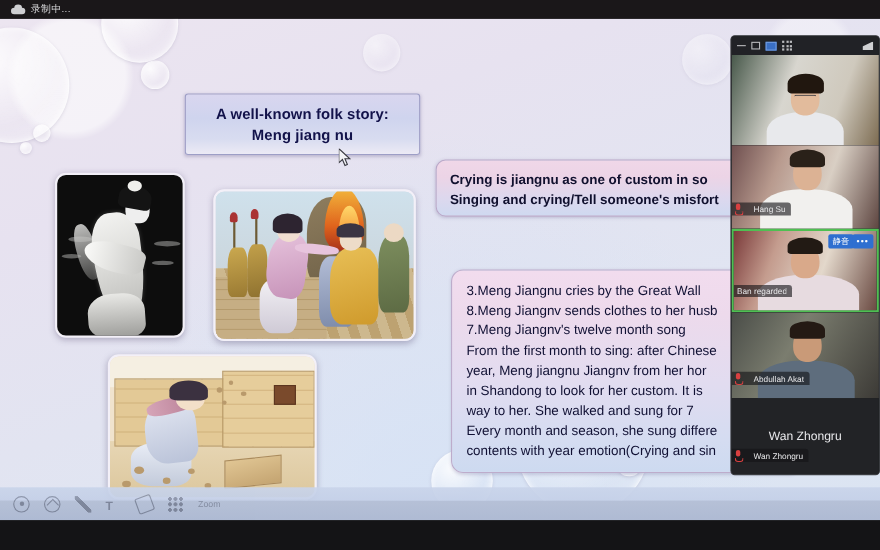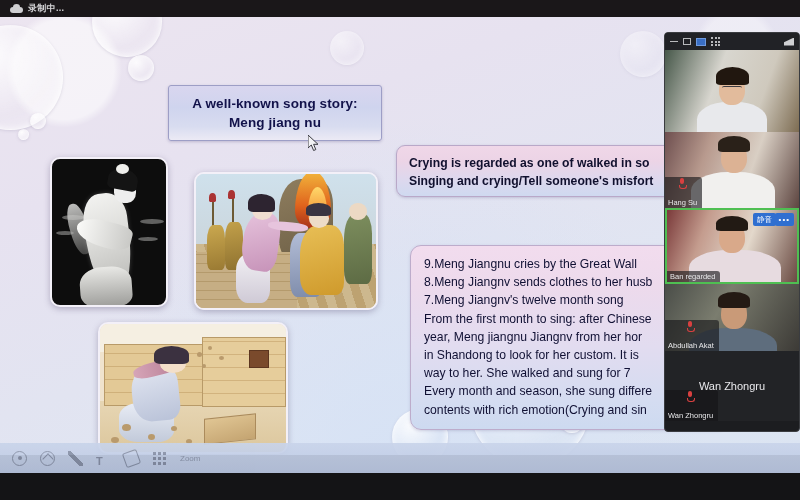--- a/index.html
+++ b/index.html
@@ -19,21 +19,21 @@
   }
   .rec-cloud { width: 13px; height: 9px; position: relative; }
   .rec-cloud::before {
     content: ""; position: absolute; left: 0; bottom: 0;
     width: 13px; height: 6px; background: #cfcfd2; border-radius: 4px;
   }
   .rec-cloud::after {
     content: ""; position: absolute; left: 3px; bottom: 3px;
     width: 7px; height: 6px; background: #cfcfd2; border-radius: 50%;
   }
-  .rec-text { color: #d6d6d8; font-size: 9px; letter-spacing: .3px; font-weight: bold; }
+  .rec-text { color: #d6d6d8; font-size: 9px; letter-spacing: .3px; }
 
   
   .slide {
     position: absolute; left: 0; top: 17px; width: 800px; height: 438px;
     background:
       radial-gradient(circle at 8% 12%, rgba(255,255,255,.55) 0 6%, rgba(255,255,255,0) 7%),
       radial-gradient(circle at 92% 7%, rgba(255,255,255,.35) 0 4%, rgba(255,255,255,0) 5%),
       radial-gradient(ellipse at 50% 105%, rgba(214,226,245,.95) 0%, rgba(214,226,245,0) 55%),
       linear-gradient(160deg, #ece5f0 0%, #e7e2f0 28%, #e2e4f1 55%, #dfe6f3 75%, #dbe4f2 100%);
     overflow: hidden;
@@ -209,28 +209,28 @@
       linear-gradient(#b8b9bc 0 0) 7px 7px/2px 2px no-repeat; }
   .vt-spacer { flex: 1; }
   .vt-min { width: 10px; height: 8px; background: #cfd0d3; clip-path: polygon(0 60%,100% 0,100% 100%,0 100%); }
 
   .tile { position: relative; width: 100%; overflow: hidden; }
   .tile-video { background: #2a2b2e; }
   .tile.speaking { border: 2px solid #4fbf52; }
   .t1 { height: 82px; }
   .t2 { height: 76px; }
   .t3 { height: 76px; }
-  .t4 { height: 67px; }
+  .t4 { height: 78px; }
   .t5 { height: 70px; }
 
   .tile-label {
-    position: absolute; left: 0; bottom: 0;
+    position: absolute; left: 0; bottom: 12px;
     display: flex; align-items: center; gap: 10px;
     padding: 1px 5px 1px 3px; background: rgba(20,20,22,.62);
-    border-top-right-radius: 3px; max-width: 100%; flex-direction: column;
+    border-top-right-radius: 3px; max-width: 100%;
   }
   .mic-off { width: 7px; height: 10px; position: relative; flex: none; }
   .mic-off::before { content:""; position:absolute; left:1px; top:0; width:4px; height:6px; background:#d84040; border-radius:2px; }
   .mic-off::after  { content:""; position:absolute; left:0; top:6.5px; width:6px; height:3px; border:1.2px solid #d84040; border-top:0; border-radius:0 0 3px 3px; }
   .lbl-txt { color: #e6e6e8; font-size: 7.5px; white-space: nowrap; overflow: hidden; text-overflow: ellipsis; }
 
   .tile-name-center {
     position: absolute; left: 0; right: 0; top: 50%; transform: translateY(-50%);
     text-align: center; color: #e9e9ec; font-size: 11px;
   }
@@ -298,21 +298,21 @@
     <div class="bubble b5"></div>
     <div class="bubble b6"></div>
     <div class="bubble b7"></div>
     <div class="bubble b8"></div>
     <div class="bubble b9"></div>
     <div class="bubble b10"></div>
     <div class="bubble b11"></div>
     <div class="bubble b12"></div>
 
     <div class="title-box">
-      <span>A well-known song story:</span>
+      <span>A well-known folk story:</span>
       <span>Meng jiang nu</span>
     </div>
 
     <div class="pic pic-bw">
       <div class="bw-fig bw-wisp" style="left:10px;top:56px;width:22px;height:5px;"></div>
       <div class="bw-fig bw-wisp" style="left:4px;top:72px;width:18px;height:4px;"></div>
       <div class="bw-fig bw-wisp" style="left:88px;top:60px;width:24px;height:5px;"></div>
       <div class="bw-fig bw-wisp" style="left:86px;top:78px;width:20px;height:4px;"></div>
       <div class="bw-fig bw-ribbon"></div>
       <div class="bw-fig bw-body"></div>
@@ -366,34 +366,34 @@
       <div class="cw cw-rubble" style="left:38%;top:80%;width:6px;height:5px;"></div>
       <div class="cw cw-rubble" style="left:6%;top:88%;width:8px;height:6px;"></div>
       <div class="cw cw-rubble" style="left:46%;top:90%;width:6px;height:5px;"></div>
       <div class="cw cw-rubble" style="left:52%;top:22%;width:5px;height:5px;"></div>
       <div class="cw cw-rubble" style="left:58%;top:17%;width:4px;height:4px;"></div>
       <div class="cw cw-rubble" style="left:64%;top:25%;width:5px;height:4px;"></div>
       <div class="cw cw-rubble" style="left:55%;top:31%;width:4px;height:4px;"></div>
     </div>
 
     <div class="crying-box">
-      <div>Crying is regarded as one of walked in so</div>
+      <div>Crying is jiangnu as one of custom in so</div>
       <div>Singing and crying/Tell someone's misfort</div>
     </div>
 
     <div class="body-box">
-      <div class="ln">9.Meng Jiangnu cries by the Great Wall</div>
+      <div class="ln">3.Meng Jiangnu cries by the Great Wall</div>
       <div class="ln">8.Meng Jiangnv sends clothes to her husb</div>
       <div class="ln">7.Meng Jiangnv's twelve month song</div>
       <div class="ln">From the first month to sing: after Chinese</div>
       <div class="ln">year, Meng jiangnu Jiangnv from her hor</div>
       <div class="ln">in Shandong to look for her custom. It is</div>
       <div class="ln">way to her.  She walked and sung for 7</div>
       <div class="ln">Every month and season, she sung differe</div>
-      <div class="ln">contents with rich emotion(Crying and sin</div>
+      <div class="ln">contents with year emotion(Crying and sin</div>
     </div>
 
     <svg class="cursor" viewBox="0 0 12 17">
       <polygon points="0,0 0,13 3.3,10 5.6,15.5 7.8,14.6 5.6,9.3 10,9.3" fill="#f2f2f5" stroke="#3a3a42" stroke-width="1"></polygon>
     </svg>
   </div>
 
   <div class="annot">
     <div class="an-ico an-circ"></div>
     <div class="an-ico an-arrow"></div>

